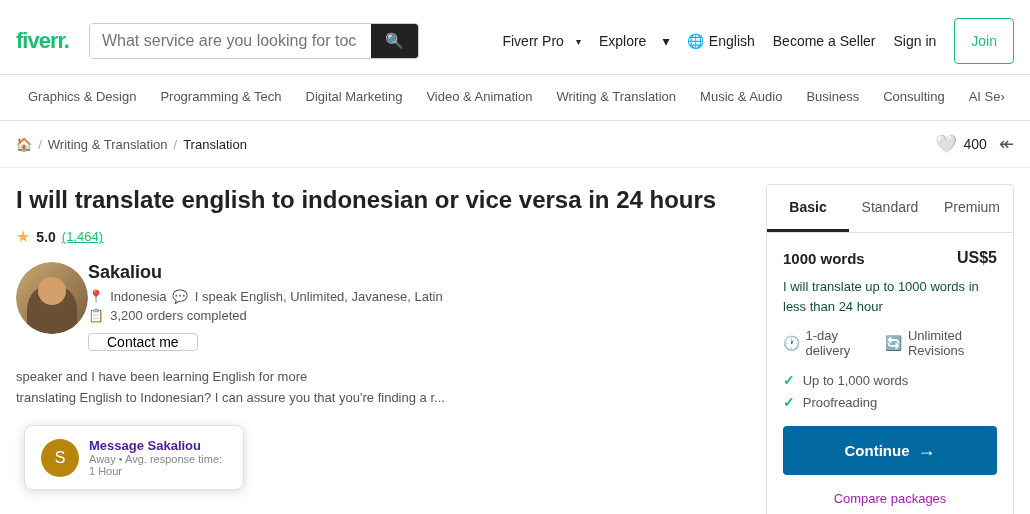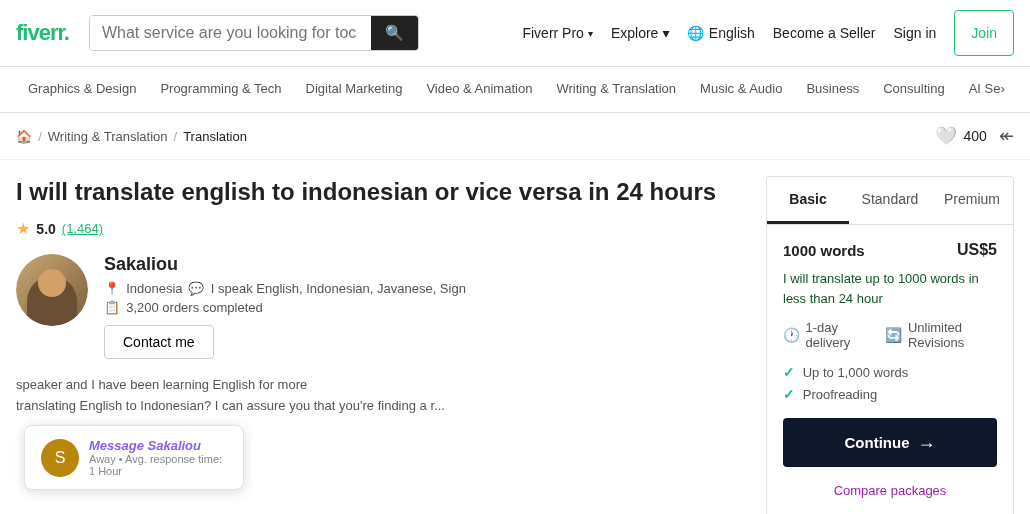--- a/index.html
+++ b/index.html
@@ -1,27 +1,27 @@
 <!DOCTYPE html>
 <html><head>
   <meta charset="utf-8">
   <style>
     * { box-sizing: border-box; margin: 0; padding: 0; }
     body { font-family: Arial, sans-serif; font-size: 14px; color: #222; background: #fff; width: 1030px; }
 
     
-    .header { display: flex; align-items: center; padding: 10px 16px; border-bottom: 1px solid #e0e0e0; gap: 12px; }
+    .header { display: flex; align-items: center; padding: 10px 16px; border-bottom: 1px solid #e0e0e0; gap: 12px; margin-top: 8px; }
     .logo { font-size: 22px; font-weight: 900; color: #1dbf73; letter-spacing: -1px; margin-right: 8px; }
     .search-bar { display: flex; align-items: center; border: 1px solid #ccc; border-radius: 4px; overflow: hidden; flex: 1; max-width: 330px; }
     .search-bar input { border: none; outline: none; padding: 8px 12px; font-size: 16px; width: 100%; }
     .search-bar button { background: #222; border: none; padding: 8px 14px; cursor: pointer; color: #fff; font-size: 15px; }
     .header-nav { display: flex; align-items: center; gap: 18px; margin-left: auto; font-size: 14px; }
-    .fiverr-pro { display: flex; align-items: center; gap: 4px; cursor: pointer; }
+    .fiverr-pro { display: flex; align-items: center; gap: 12px; cursor: pointer; }
     .fiverr-pro .chevron { font-size: 10px; }
-    .explore { display: flex; align-items: center; gap: 4px; cursor: pointer; }
+    .explore { display: flex; align-items: center; gap: 16px; cursor: pointer; }
     .lang-btn { display: flex; align-items: center; gap: 4px; cursor: pointer; }
     .become-seller { cursor: pointer; }
     .sign-in { cursor: pointer; }
     .join-btn { border: 1px solid #1dbf73; color: #1dbf73; background: #fff; padding: 14px 16px; border-radius: 4px; cursor: pointer; font-size: 14px; }
 
     
     .cat-nav { display: flex; gap: 0; padding: 0 16px; border-bottom: 1px solid #e0e0e0; overflow: hidden; font-size: 13px; }
     .cat-nav-item { padding: 14px 12px; cursor: pointer; white-space: nowrap; color: #555; border-bottom: 2px solid transparent; }
 
     
@@ -39,27 +39,27 @@
     .right-col { width: 248px; flex-shrink: 0; }
 
     
     .gig-title { font-size: 24px; font-weight: 700; color: #222; line-height: 1.3; margin-bottom: 12px; }
     .rating-row { display: flex; align-items: center; gap: 6px; margin-bottom: 16px; }
     .star { color: #ffb33e; font-size: 16px; }
     .rating-score { font-weight: 700; font-size: 14px; }
     .rating-count { color: #1dbf73; text-decoration: underline; cursor: pointer; font-size: 13px; }
 
     
-    .seller-card { display: flex; align-items: flex-start; gap: 16px; margin-bottom: 16px; }
+    .seller-card { display: flex; align-items: flex-start; gap: 0; margin-bottom: 16px; }
     .avatar { width: 72px; height: 72px; border-radius: 50%; background: #e0e0e0; overflow: hidden; flex-shrink: 0; position: relative; }
     .seller-details { flex: 1; }
     .seller-name { font-size: 18px; font-weight: 700; margin-bottom: 6px; }
     .seller-meta { display: flex; flex-direction: column; gap: 4px; font-size: 13px; color: #555; }
     .seller-meta-row { display: flex; align-items: center; gap: 6px; }
-    .contact-btn { border: 1px solid #ccc; background: #fff; padding: 8px 18px; border-radius: 4px; cursor: pointer; font-size: 14px; margin-top: 10px; }
+    .contact-btn { border: 1px solid #ccc; background: #fff; padding: 0 18px; border-radius: 4px; cursor: pointer; font-size: 14px; margin-top: 10px; }
 
     
     .best-choice { font-weight: 700; font-size: 15px; color: #222; margin-bottom: 8px; }
     .desc-text { font-size: 13px; color: #555; line-height: 1.6; }
 
     
     .pricing-card { border: 1px solid #e0e0e0; border-radius: 4px; overflow: hidden; }
     .tabs-row { display: flex; border-bottom: 1px solid #e0e0e0; }
     .tab { flex: 1; text-align: center; padding: 14px 8px; cursor: pointer; font-size: 14px; color: #555; border-bottom: 3px solid transparent; }
     .tab.active { font-weight: 700; color: #222; border-bottom: 3px solid #222; }
@@ -68,29 +68,29 @@
     .words-label { font-weight: 700; font-size: 15px; }
     .price-label { font-size: 16px; font-weight: 600; }
     .price-desc { font-size: 13px; color: #14532d; margin-bottom: 12px; line-height: 1.5; }
     .delivery-row { display: flex; align-items: center; gap: 18px; margin-bottom: 14px; font-size: 13px; }
     .delivery-item { display: flex; align-items: center; gap: 5px; color: #555; }
     .clock-icon { font-size: 14px; }
     .refresh-icon { font-size: 14px; }
     .features { margin-bottom: 16px; }
     .feature-item { display: flex; align-items: center; gap: 8px; font-size: 13px; color: #555; margin-bottom: 6px; }
     .check-mark { color: #1dbf73; font-weight: 700; font-size: 14px; }
-    .continue-btn { width: 100%; background: #0f172a; color: #fff; border: none; padding: 14px; border-radius: 4px; font-size: 15px; font-weight: 600; cursor: pointer; display: flex; align-items: center; justify-content: center; gap: 8px; margin-bottom: 10px; }
+    .continue-btn { width: 100%; background: #0369a1; color: #fff; border: none; padding: 14px; border-radius: 4px; font-size: 15px; font-weight: 600; cursor: pointer; display: flex; align-items: center; justify-content: center; gap: 8px; margin-bottom: 10px; }
     .arrow-icon { font-size: 18px; }
     .compare-link { text-align: center; font-size: 13px; color: #a21caf; cursor: pointer; padding: 6px; display: block; }
 
     
     .message-popup { position: fixed; bottom: 24px; left: 24px; background: #fff; border: 1px solid #e0e0e0; border-radius: 8px; padding: 12px 16px; display: flex; align-items: center; gap: 10px; box-shadow: 0 2px 12px rgba(0,0,0,0.15); z-index: 100; width: 220px; }
     .popup-avatar { width: 38px; height: 38px; border-radius: 50%; background: #b8860b; flex-shrink: 0; display: flex; align-items: center; justify-content: center; color: white; font-size: 16px; }
     .popup-content { flex: 1; }
-    .popup-name { font-weight: 700; font-size: 13px; color: #8b5cf6; font-style: italic; }
+    .popup-name { font-weight: 700; font-size: 13px; color: #4c1d95; }
     .popup-status { font-size: 11px; color: #888; }
     .separator { color: #aaa; }
 
     
     .seller-avatar-visual {
       width: 72px;
       height: 72px;
       border-radius: 50%;
       background: linear-gradient(135deg, #c8a870, #7a5c3e);
       position: relative;
@@ -195,21 +195,21 @@
       <div class="avatar">
         <div class="seller-avatar-visual"></div>
       </div>
       <div class="seller-details">
         <div class="seller-name">Sakaliou</div>
         <div class="seller-meta">
           <div class="seller-meta-row">
             <span>📍</span>
             <span>Indonesia</span>
             <span>💬</span>
-            <span>I speak English, Indonesian, Javanese, Sign</span>
+            <span>I speak English, Unlimited, Javanese, Latin</span>
           </div>
           <div class="seller-meta-row">
             <span>📋</span>
             <span>3,200 orders completed</span>
           </div>
         </div>
         <button class="contact-btn">Contact me</button>
       </div>
     </div>
 

